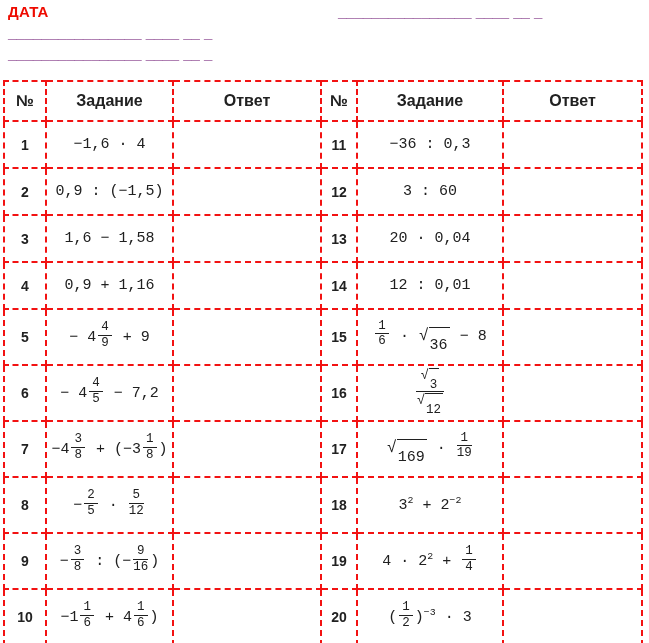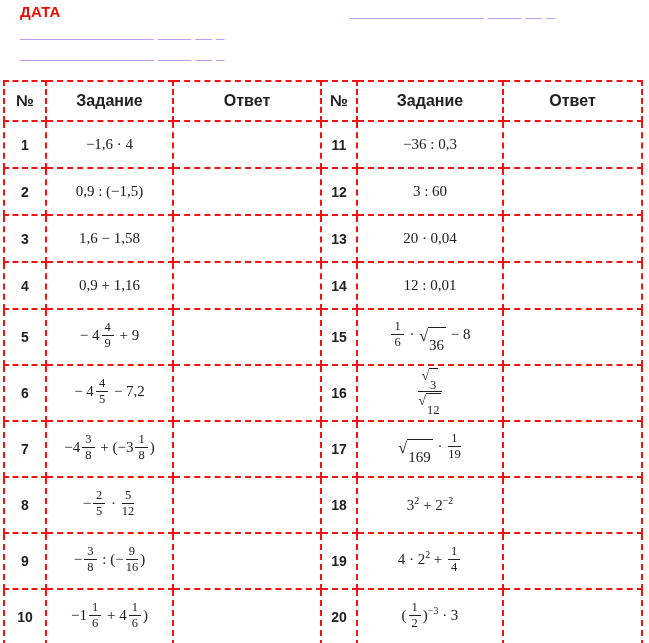--- a/index.html
+++ b/index.html
@@ -1,32 +1,32 @@
 <!DOCTYPE html>
 <html><head>
 <meta charset="utf-8">
 <style>
   html,body{margin:0;padding:0;background:#ffffff;}
   body{width:649px;height:643px;overflow:hidden;font-family:"Liberation Sans",sans-serif;}
 
   
-  .top{padding:3px 0 0 20px;}
+  .top{padding:3px 0 0 8px;}
   .field-row{display:flex;align-items:baseline;height:21px;}
   .field-label{color:#ee0b00;font-weight:bold;font-size:15px;width:330px;letter-spacing:.2px;}
-  .field-line{color:#8b5cf6;font-weight:bold;font-size:15px;white-space:pre;}
+  .field-line{color:#701a75;font-weight:bold;font-size:15px;white-space:pre;}
 
   
   table.ex{border-collapse:collapse;table-layout:fixed;margin:14px 0 0 3px;width:638px;}
   table.ex td,table.ex th{border:2px dashed #f21212;padding:0;vertical-align:middle;text-align:center;overflow:hidden;}
   tr.hdr{height:40px;}
   tr.short{height:47px;}
   tr.tall{height:56px;}
   th.colh{font-size:16px;font-weight:bold;color:#212121;font-family:"Liberation Sans",sans-serif;vertical-align:top;padding-top:8px;}
   td.numc{font-size:14px;font-weight:bold;color:#212121;font-family:"Liberation Sans",sans-serif;}
-  td.task{font-family:Liberation Serif, serif;font-size:15px;color:#202020;}
+  td.task{font-family:Liberation Mono, monospace;font-size:15px;color:#202020;}
   td.ans{background:#ffffff;}
 
   
   .frac{display:inline-flex;flex-direction:column;vertical-align:middle;text-align:center;
         font-size:12.5px;line-height:1.1;margin:0 2px;transform:translateY(-1px);}
   .fnum{display:block;padding:0 3px 0px 3px;border-bottom:1.4px solid #202020;}
   .fden{display:block;padding-top:1px;}
   .sqrt{display:inline-flex;align-items:flex-start;margin:0 1px;}
   .rsign{display:inline-block;line-height:1;font-size:1.08em;transform:translateY(1px);}
   .rad{display:inline-block;border-top:1.4px solid #202020;padding:10px 2px 0 1px;line-height:1;}

